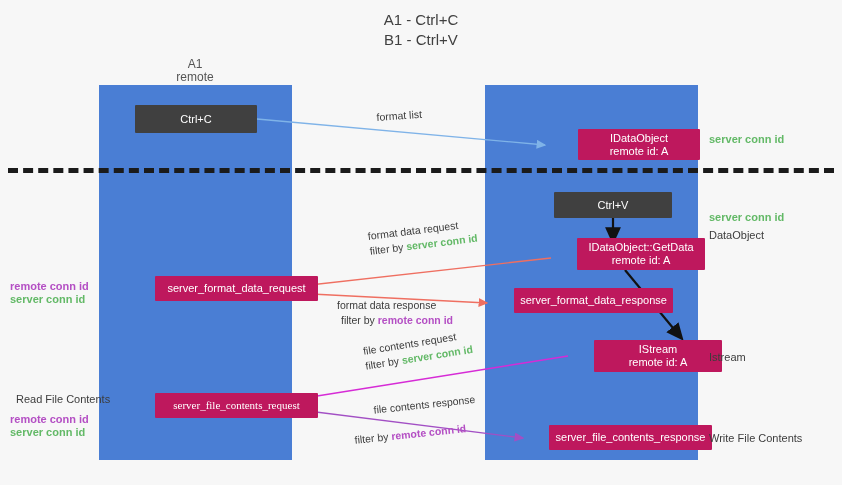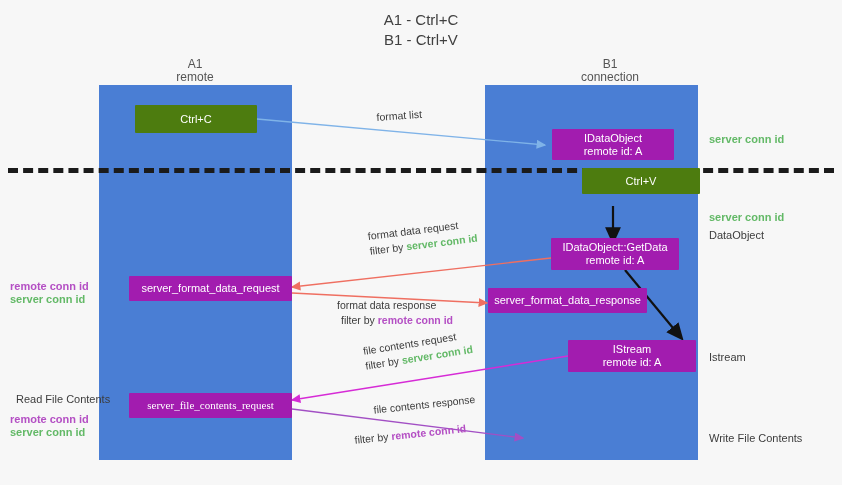--- a/index.html
+++ b/index.html
@@ -66,22 +66,22 @@
     display: flex;
     flex-direction: column;
     align-items: center;
     justify-content: center;
     text-align: center;
     color: #ffffff;
     font-size: 11px;
     line-height: 13px;
     border-radius: 1px;
   }
-  .box.green { background: #4d7c0f; }
-  .box.orange { background: #a21caf; }
+  .box.green { background: #404040; }
+  .box.orange { background: #be185d; margin-left: 26px; }
   .box .l2 { font-size: 11px; line-height: 13px; }
 
   
   .side-label {
     position: absolute;
     font-size: 11px;
     line-height: 14px;
     color: #3c3c3c;
     white-space: nowrap;
   }
@@ -116,24 +116,20 @@
 
   <div class="title">
     <div>A1 - Ctrl+C</div>
     <div>B1 - Ctrl+V</div>
   </div>
 
   <div class="lane-head" style="left:95px; top:58px;">
     <div>A1</div>
     <div>remote</div>
   </div>
-  <div class="lane-head" style="left:510px; top:58px;">
-    <div>B1</div>
-    <div>connection</div>
-  </div>
 
   <div class="lane" style="left:99px; top:85px; width:193px; height:375px;"></div>
   <div class="lane" style="left:485px; top:85px; width:213px; height:375px;"></div>
 
   <svg class="layer" viewBox="0 0 842 485">
     <defs>
       <marker id="ah-blue" markerWidth="7" markerHeight="7" refX="6" refY="3.2" orient="auto">
         <path d="M0,0 L7,3.2 L0,6.4 z" fill="#7fb3e8"></path>
       </marker>
       <marker id="ah-red" markerWidth="7" markerHeight="7" refX="6" refY="3.2" orient="auto">
@@ -169,21 +165,21 @@
 
   <div class="box green" style="left:135px; top:105px; width:122px; height:28px;">
     <span>Ctrl+C</span>
   </div>
 
   <div class="box orange" style="left:552px; top:129px; width:122px; height:31px;">
     <span>IDataObject</span>
     <span class="l2">remote id: A</span>
   </div>
 
-  <div class="box green" style="left:554px; top:168px; width:118px; height:26px;margin-left:28px;">
+  <div class="box green" style="left:554px; top:192px; width:118px; height:26px;">
     <span>Ctrl+V</span>
   </div>
 
   <div class="box orange" style="left:551px; top:238px; width:128px; height:32px;">
     <span>IDataObject::GetData</span>
     <span class="l2">remote id: A</span>
   </div>
 
   <div class="box orange" style="left:488px; top:288px; width:159px; height:25px;">
     <span>server_format_data_response</span>
@@ -195,20 +191,23 @@
 
   <div class="box orange" style="left:568px; top:340px; width:128px; height:32px;">
     <span>IStream</span>
     <span class="l2">remote id: A</span>
   </div>
 
   <div class="box orange" style="left:129px; top:393px; width:163px; height:25px;font-family:Liberation Serif, serif;">
     <span>server_file_contents_request</span>
   </div>
 
+  <div class="box orange" style="left:523px; top:425px; width:163px; height:25px;">
+    <span>server_file_contents_response</span>
+  </div>
 
   <div class="side-label conn-green" style="left:709px; top:132px;">server conn id</div>
   <div class="side-label conn-green" style="left:709px; top:210px;">server conn id</div>
   <div class="side-label" style="left:709px; top:228px;">DataObject</div>
   <div class="side-label" style="left:709px; top:350px;">Istream</div>
   <div class="side-label" style="left:709px; top:431px;">Write File Contents</div>
 
   <div class="side-label conn-purple" style="left:10px; top:279px;">remote conn id</div>
   <div class="side-label conn-green" style="left:10px; top:292px;">server conn id</div>
 

